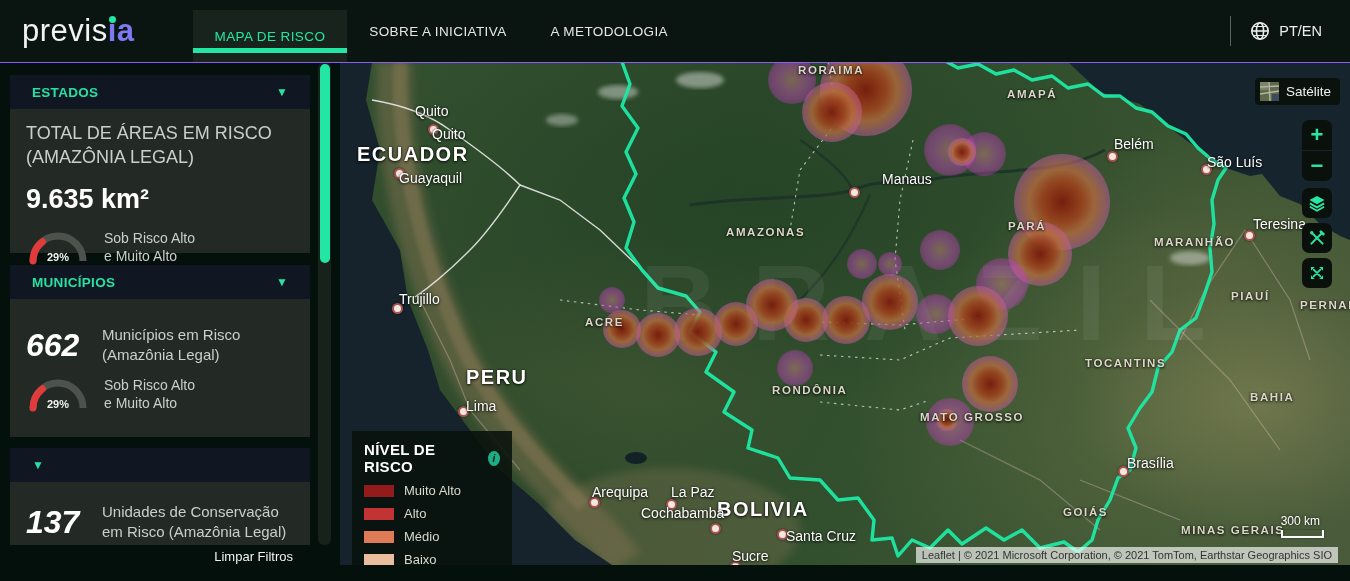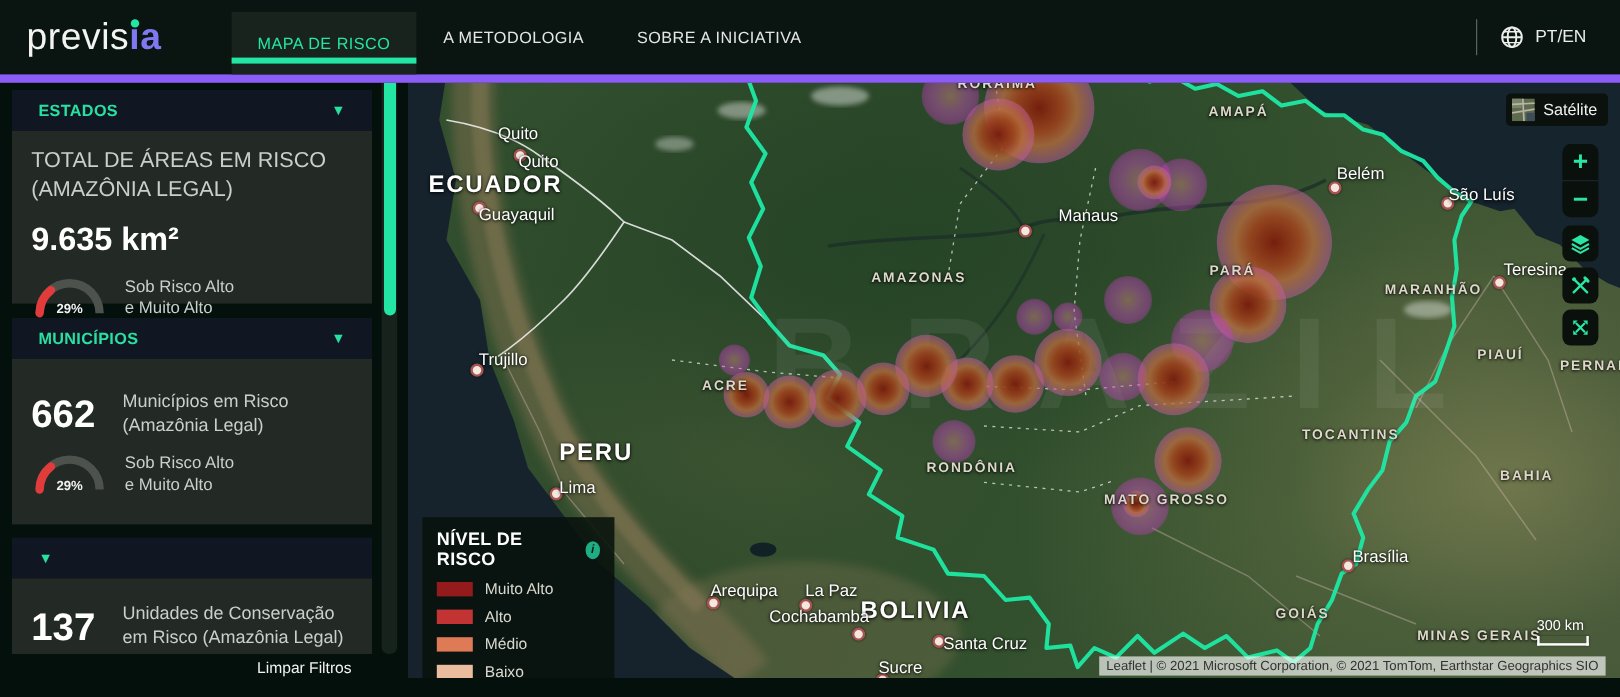--- a/index.html
+++ b/index.html
@@ -2,21 +2,21 @@
 <html><head>
 <meta charset="utf-8">
 <style>
   html,body{margin:0;padding:0;}
   body{
     width:1350px;height:581px;position:relative;overflow:hidden;
     background:#04100c;font-family:"Liberation Sans",sans-serif;
     -webkit-font-smoothing:antialiased;
   }
   
-  .header{position:absolute;left:0;top:0;width:1350px;height:62px;background:#0a1511;border-bottom:7px solid #8b5cf6;display:flex;align-items:center;z-index:50;}
+  .header{position:absolute;left:0;top:0;width:1350px;height:62px;background:#0a1511;border-bottom:1px solid #8b5cf6;display:flex;align-items:center;z-index:50;}
   .logo{margin-left:22px;font-size:31px;letter-spacing:.5px;display:flex;align-items:baseline;}
   .logo .p1{color:#f2f4f2;font-weight:300;}
   .logo .p2{color:#7e79f2;font-weight:bold;position:relative;}
   .logo .tittle{position:absolute;left:1px;top:3px;width:7px;height:7px;border-radius:50%;background:#23e6a4;}
   .tabs{display:flex;align-items:stretch;height:62px;margin-left:58px;}
   .tab{display:flex;align-items:center;padding:0 22px;font-size:13.5px;letter-spacing:.4px;color:#e4e7e4;font-weight:500;position:relative;cursor:pointer;}
   .tab.active{background:#18231d;color:#23e6a4;margin:10px 0 0 0;padding-top:0;}
   .tab.active:after{content:"";position:absolute;left:0;right:0;bottom:9px;height:5px;background:#23e6a4;}
   .hdr-right{margin-left:auto;display:flex;align-items:center;margin-right:28px;gap:18px;}
   .period{display:flex;align-items:center;gap:9px;color:#23e6a4;font-size:13.5px;cursor:pointer;}
@@ -26,21 +26,21 @@
   .panel{position:absolute;left:10px;width:300px;z-index:40;}
   .panel-h{height:34px;background:#101722;display:flex;align-items:center;padding:0 22px;cursor:pointer;}
   .panel-h .ttl{color:#28e0a0;font-size:13.5px;font-weight:bold;letter-spacing:.3px;flex:1;}
   .caret{color:#28e0a0;font-size:12px;}
   .panel-b{background:#232a26;padding:12px 16px;box-sizing:border-box;}
   .metric-title{color:#c9cfc9;font-size:18px;line-height:1.35;}
   .big-val{color:#fff;font-size:27px;font-weight:bold;margin-top:14px;}
   .gauge-row{display:flex;align-items:center;gap:14px;margin-top:14px;}
   .gauge-lbl{color:#c9cfc9;font-size:14px;line-height:1.3;white-space:pre-line;}
   .num-row{display:flex;align-items:center;gap:18px;margin:6px 0 2px 0;}
-  .num-big{color:#fff;font-size:32px;font-weight:bold;min-width:58px;}
+  .num-big{color:#fff;font-size:32px;font-weight:bold;min-width:58px;font-style:italic;}
   .num-lbl{color:#c9cfc9;font-size:15px;line-height:1.35;}
   .clear-filters{position:absolute;left:10px;top:549px;width:300px;text-align:right;padding-right:17px;box-sizing:border-box;color:#f2f2f2;font-size:13px;cursor:pointer;z-index:40;}
   .sb-track{position:absolute;left:318px;top:62px;width:13px;height:483px;background:#18221d;border-radius:6px;z-index:41;}
   .sb-thumb{position:absolute;left:1.5px;top:2px;width:10px;height:199px;background:#23e6a4;border-radius:5px;cursor:pointer;}
   
   .map{position:absolute;left:340px;top:62px;width:1010px;height:503px;overflow:hidden;z-index:10;cursor:grab;
     background:
       radial-gradient(ellipse 260px 180px at 91% 68%, rgba(160,150,100,.40), transparent 70%),
       radial-gradient(ellipse 420px 300px at 80% 72%, rgba(130,135,85,.32), transparent 72%),
       radial-gradient(ellipse 380px 220px at 88% 42%, rgba(120,120,78,.30), transparent 70%),
@@ -84,22 +84,22 @@
 </head>
 <body>
 
 <div class="header">
   <div class="logo">
     <span class="p1">previs</span>
       <span class="p2"><span>ia</span><span class="tittle"></span></span>
   </div>
   <div class="tabs">
     <div class="tab active">MAPA DE RISCO</div>
+    <div class="tab">SOBRE A INICIATIVA</div>
     <div class="tab">A METODOLOGIA</div>
-    <div class="tab">SOBRE A INICIATIVA</div>
   </div>
   <div class="hdr-right">
     <div class="vdiv"></div>
     <div class="lang">
       <svg class="ic" width="22" height="22" viewBox="0 0 22 22" fill="none" stroke="#eceeec" stroke-width="1.6">
         <circle cx="11" cy="11" r="8.2"></circle>
           <ellipse cx="11" cy="11" rx="3.6" ry="8.2"></ellipse>
         <line x1="2.8" y1="11" x2="19.2" y2="11"></line>
           <path d="M4 6.5h14M4 15.5h14" stroke-width="1.2"></path>
       </svg>

